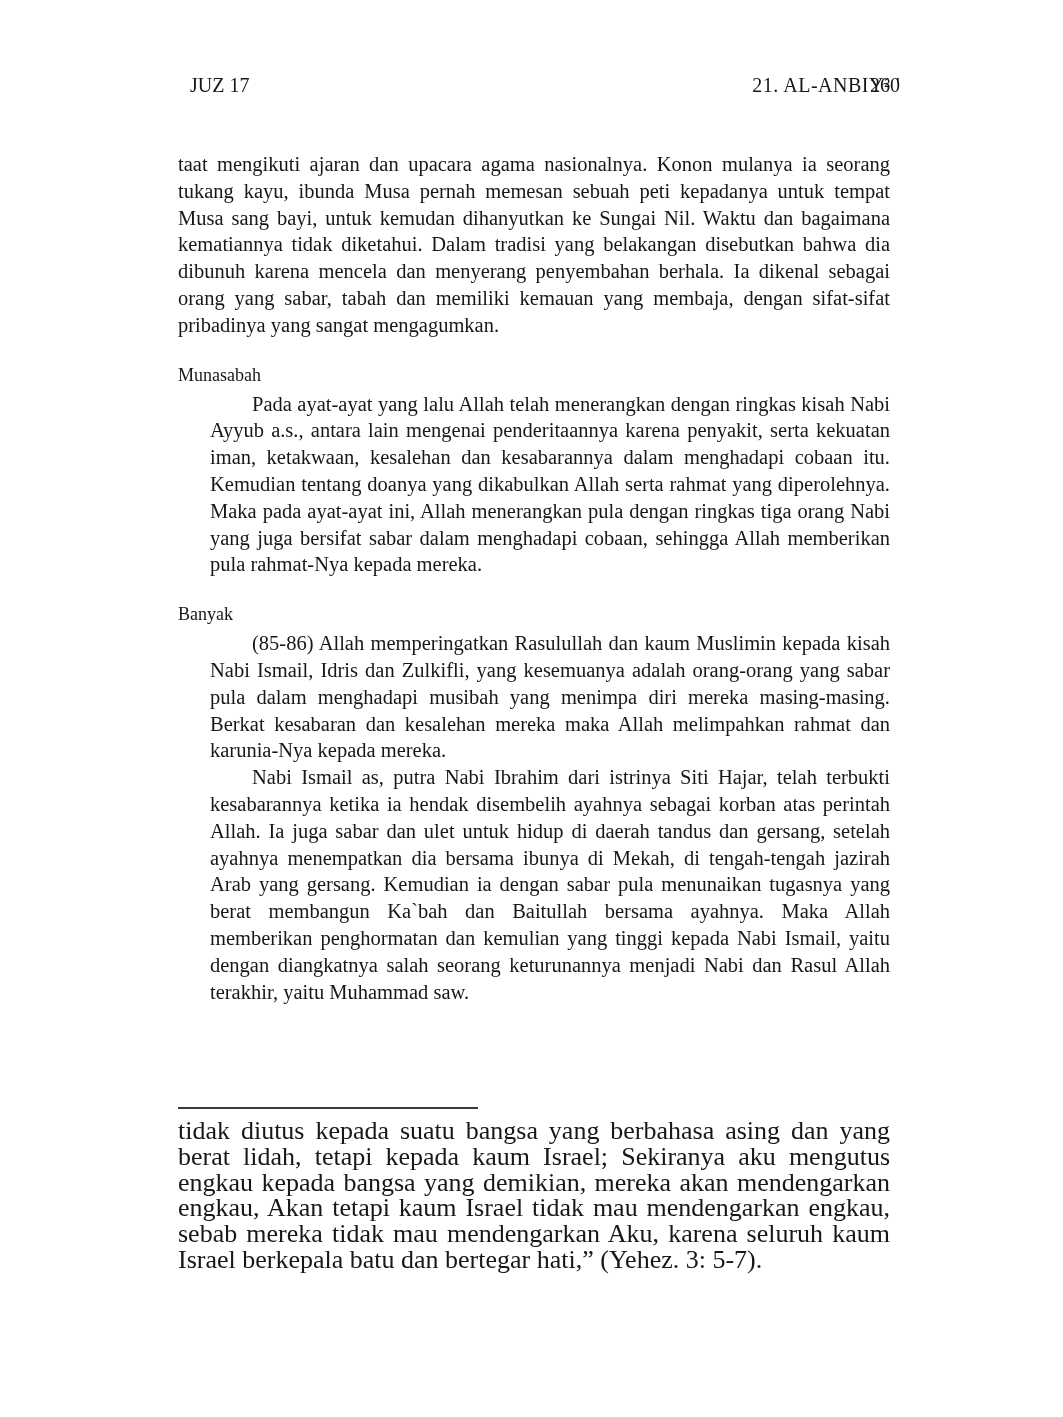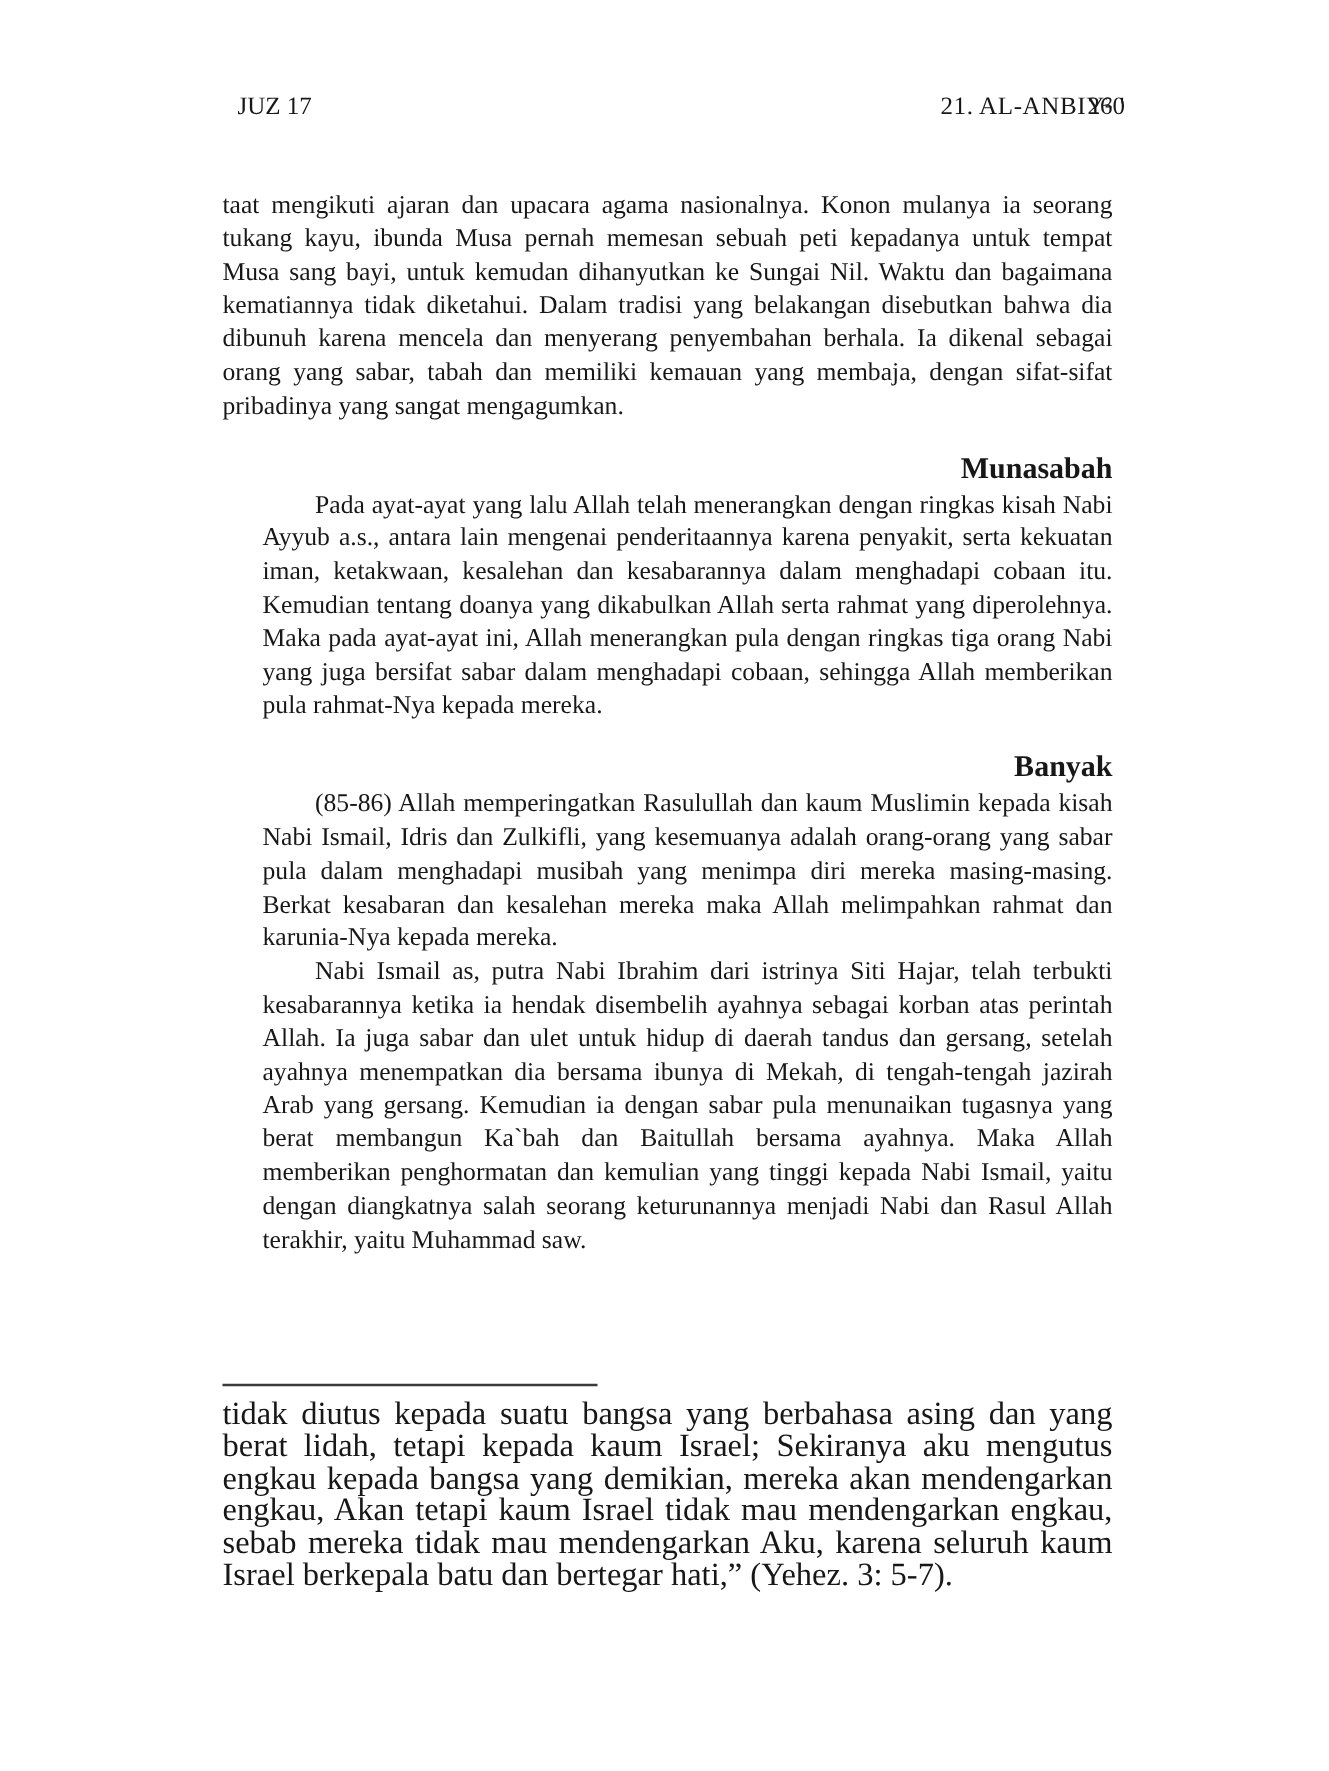--- a/index.html
+++ b/index.html
@@ -53,25 +53,25 @@
     text-align: justify;
   }
   .content p {
     margin: 0;
   }
   .content p.indent {
     text-indent: 42px;
     margin-left: 32px;
   }
   .content h2 {
-    font-size: 24px;
-    font-weight: bold;
+    font-size: 18px;
+    font-weight: normal;
     margin: 23px 0 2px 0;
     line-height: 27px;
-    text-align: right;
+    text-align: left;
   }
   .footnote {
     position: absolute;
     left: 178px;
     top: 1107px;
     width: 712px;
     font-size: 26px;
     line-height: 25.8px;
     text-align: justify;
   }

